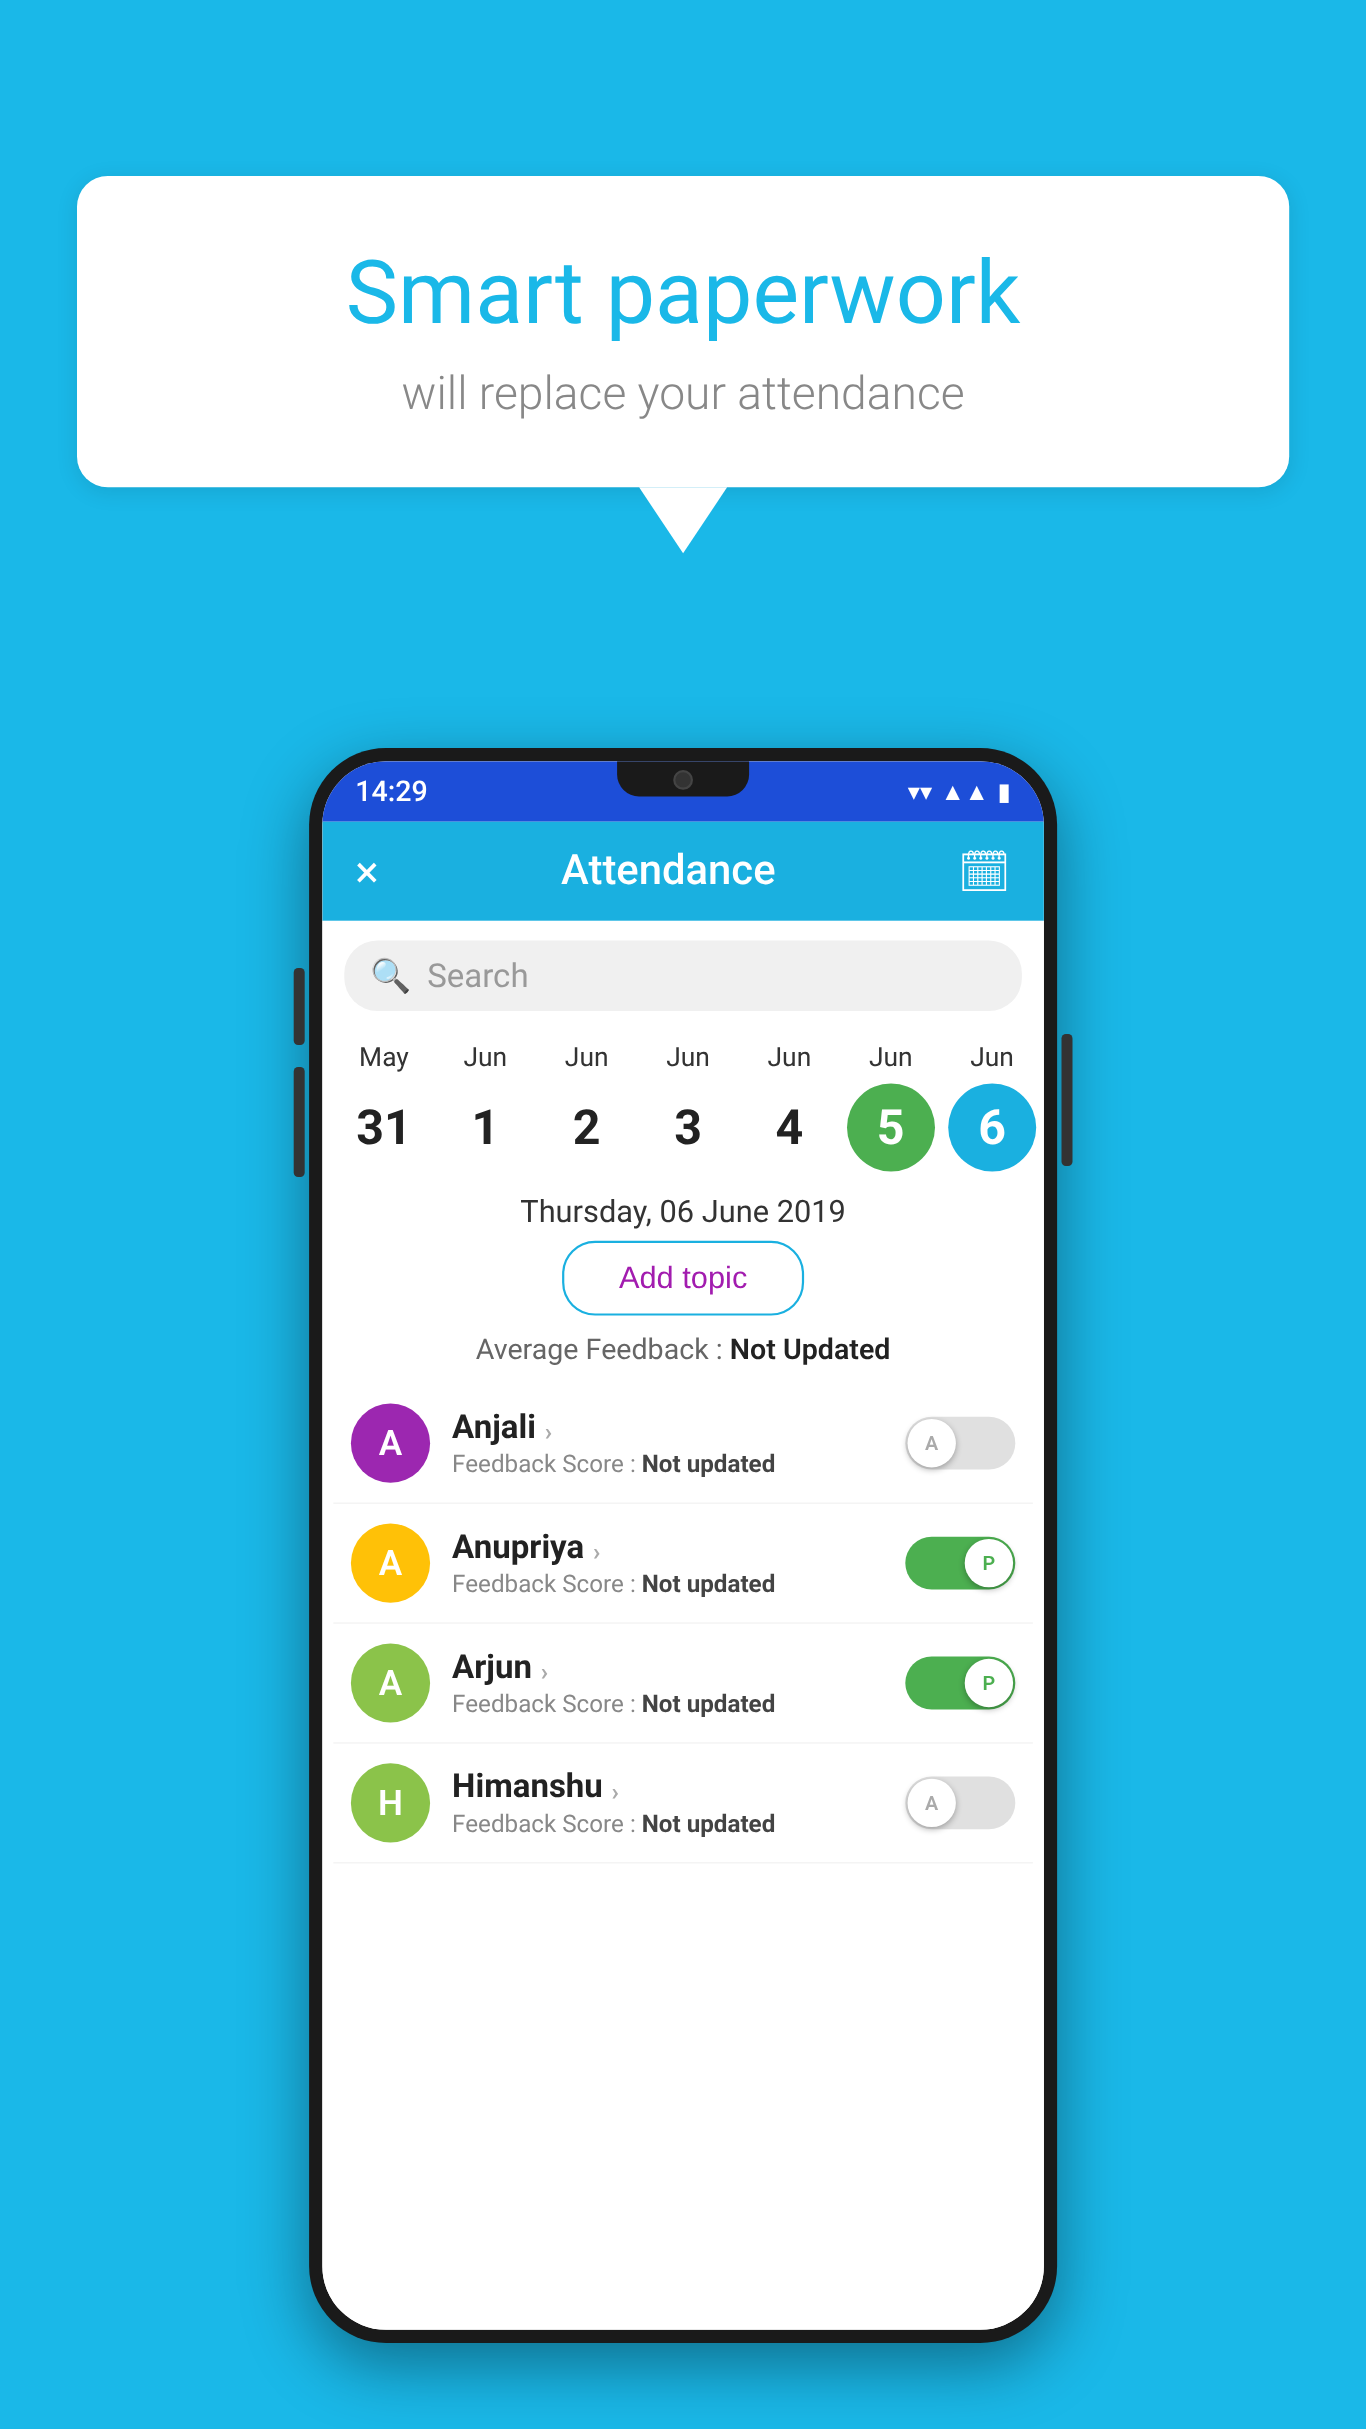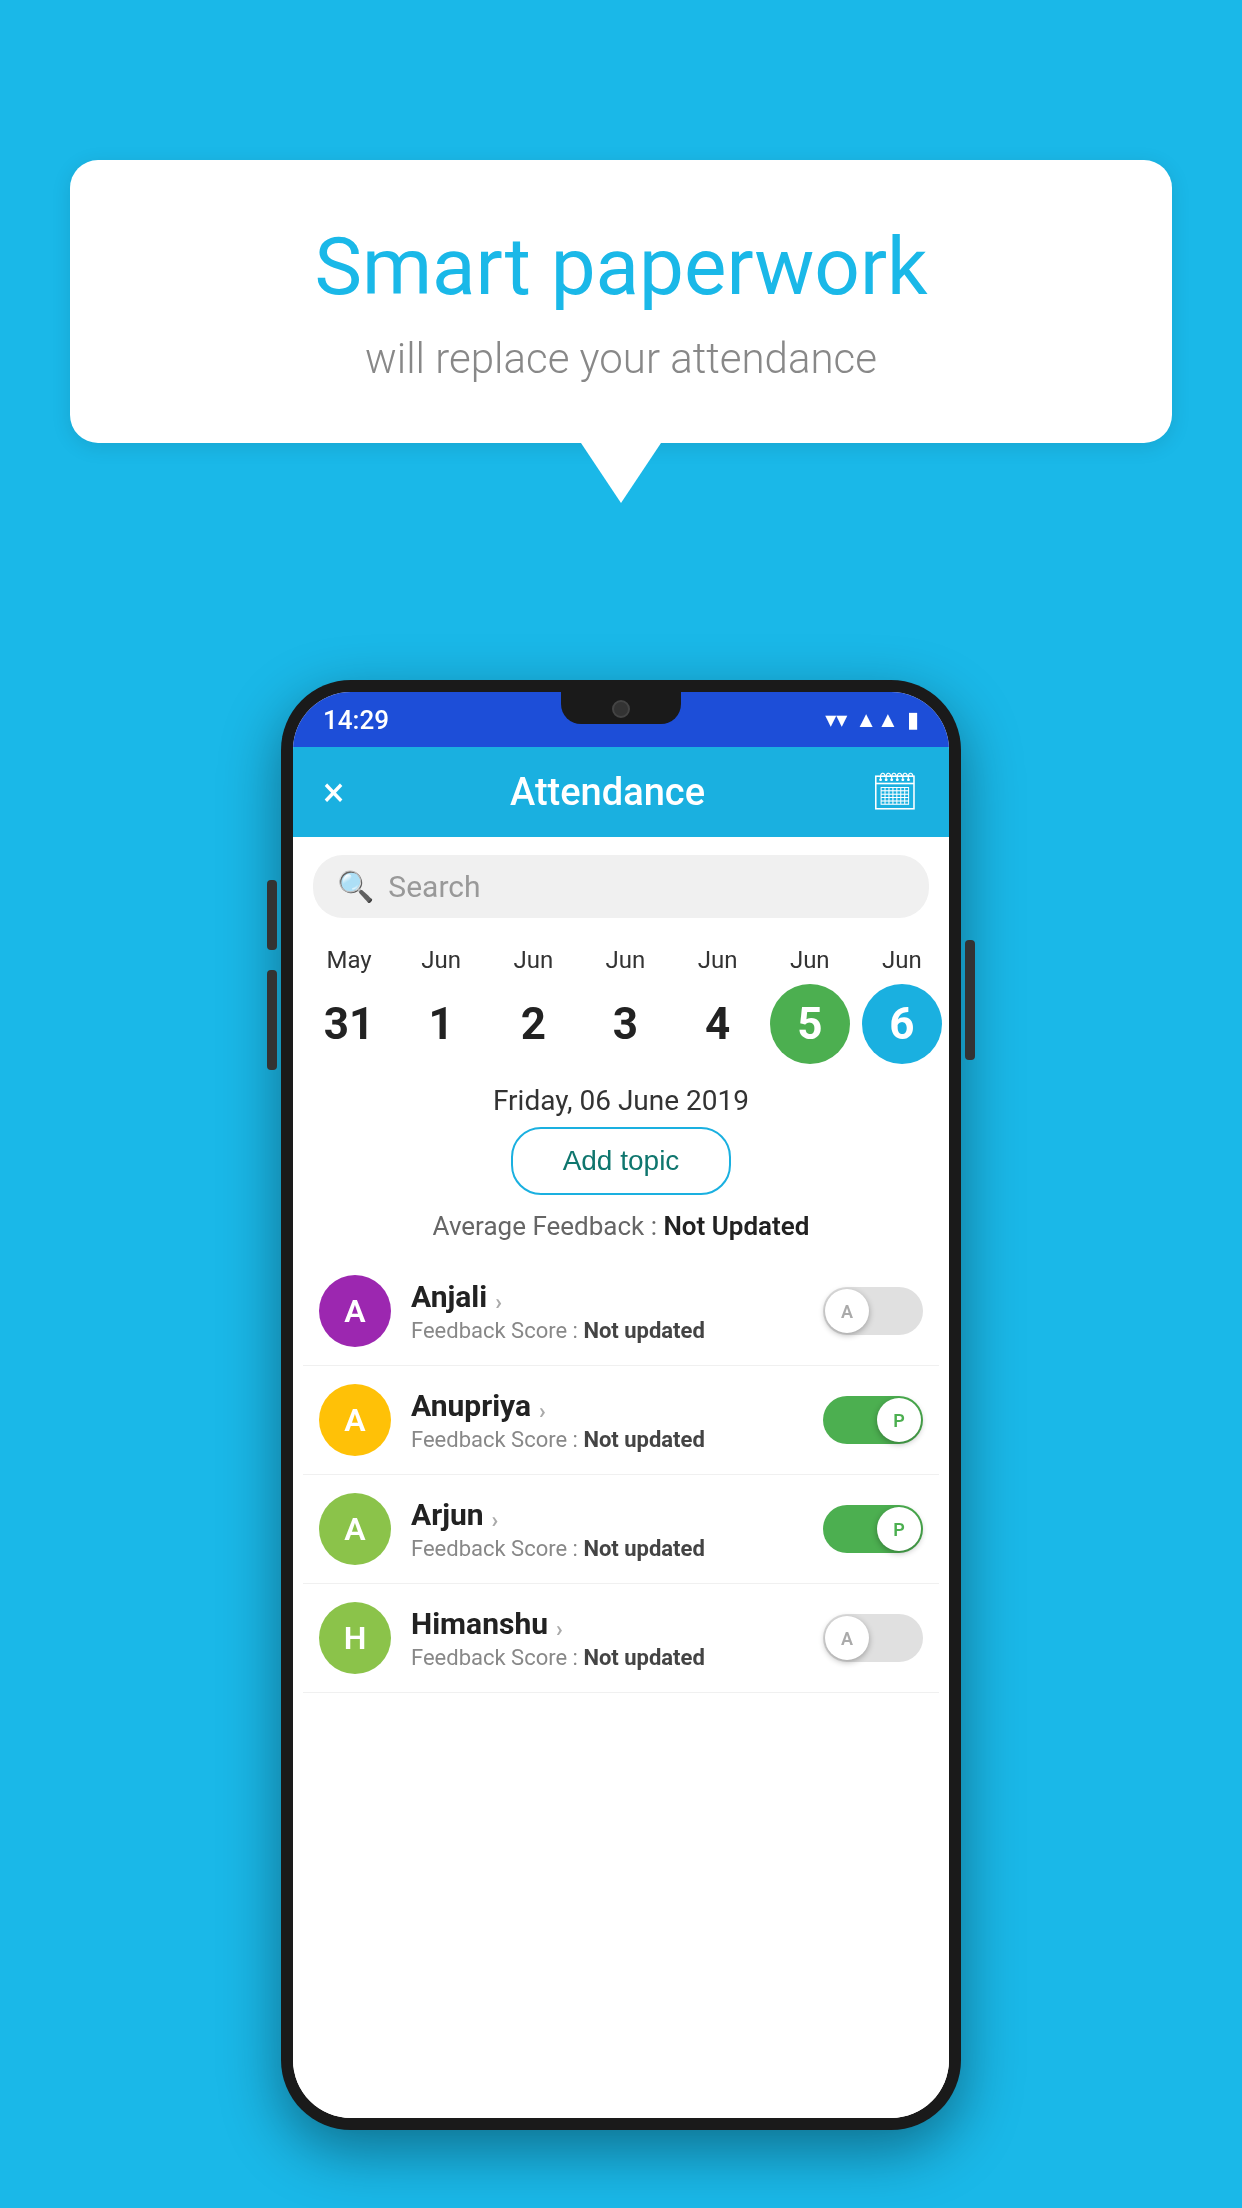--- a/index.html
+++ b/index.html
@@ -260,21 +260,21 @@
       font-weight: 400;
     }
 
     
     .add-topic-btn {
       display: block;
       margin: 0 auto;
       border: 2px solid #1ab0e0;
       border-radius: 30px;
       padding: 16px 50px;
-      color: #0f766e;
+      color: #a21caf;
       background: transparent;
       font-size: 28px;
       cursor: pointer;
       text-align: left;
       width: fit-content;
     }
 
     
     .avg-feedback {
       text-align: center;
@@ -489,21 +489,21 @@
             <div class="date-item">
               <div class="date-month">Jun</div>
               <div class="date-day today">5</div>
             </div>
             <div class="date-item">
               <div class="date-month">Jun</div>
               <div class="date-day selected">6</div>
             </div>
           </div>
 
-        <div class="date-label">Friday, 06 June 2019</div>
+        <div class="date-label">Thursday, 06 June 2019</div>
 
         <button class="add-topic-btn">Add topic</button>
 
         <div class="avg-feedback">
           <span>Average Feedback : </span><strong>Not Updated</strong>
         </div>
 
         <div class="student-list" id="student-list">
             <div class="student-item">
               <div class="student-avatar" style="background-color: rgb(156, 39, 176);">A</div>

